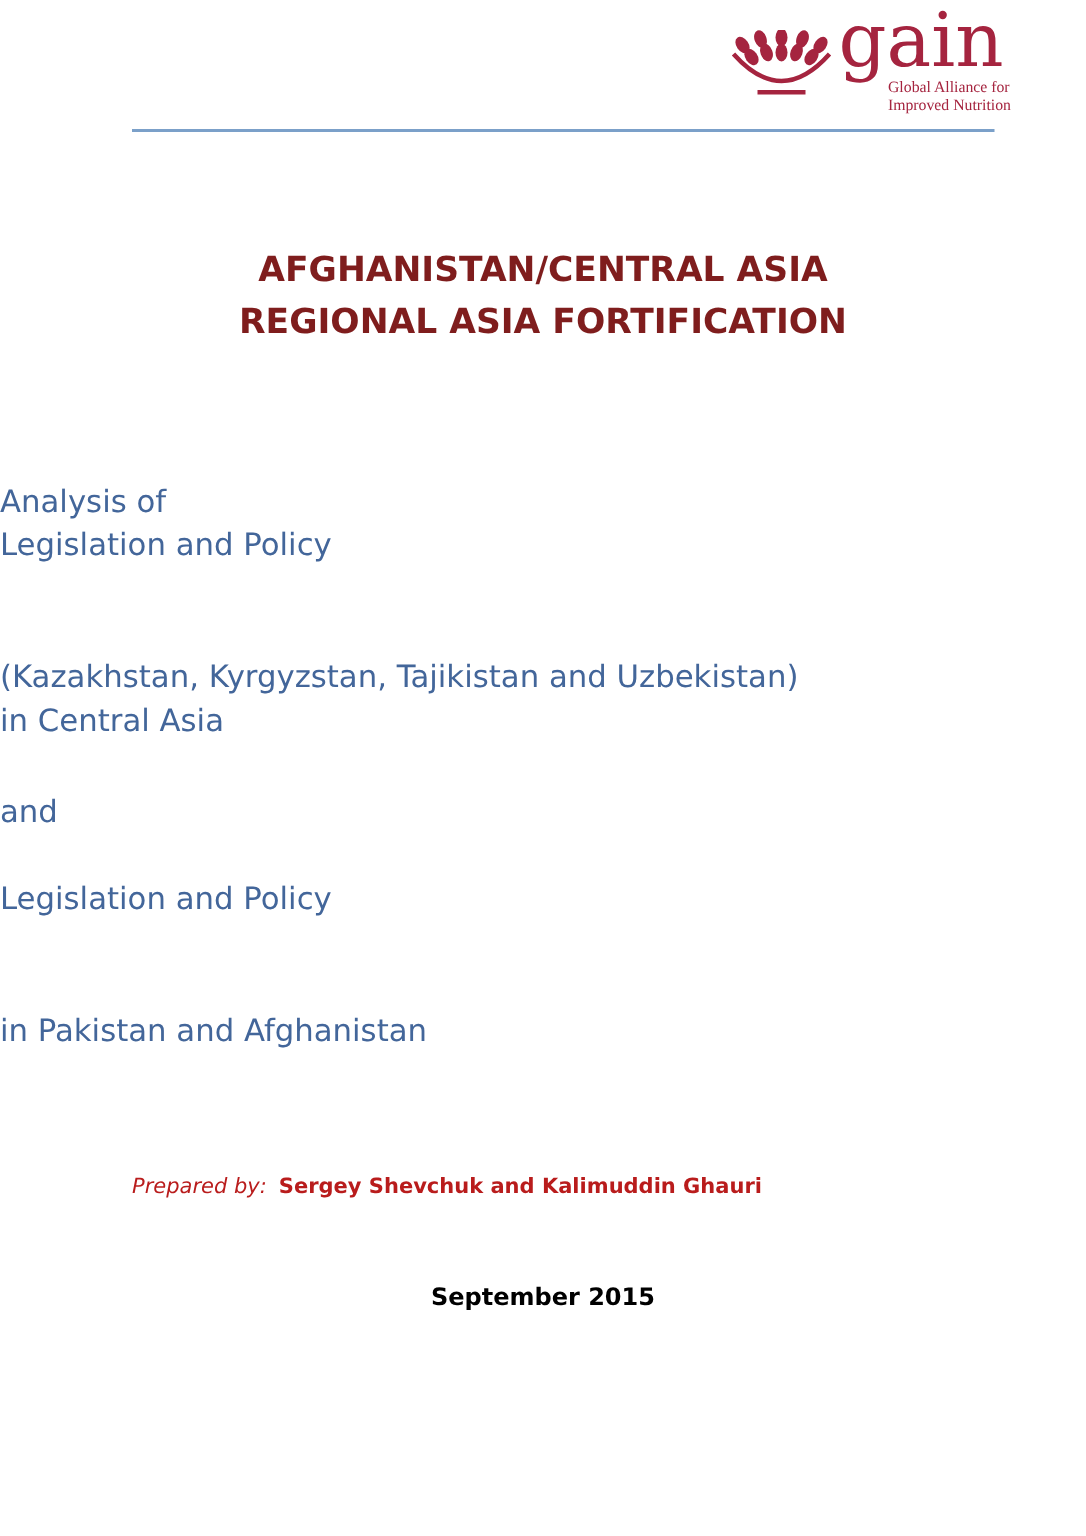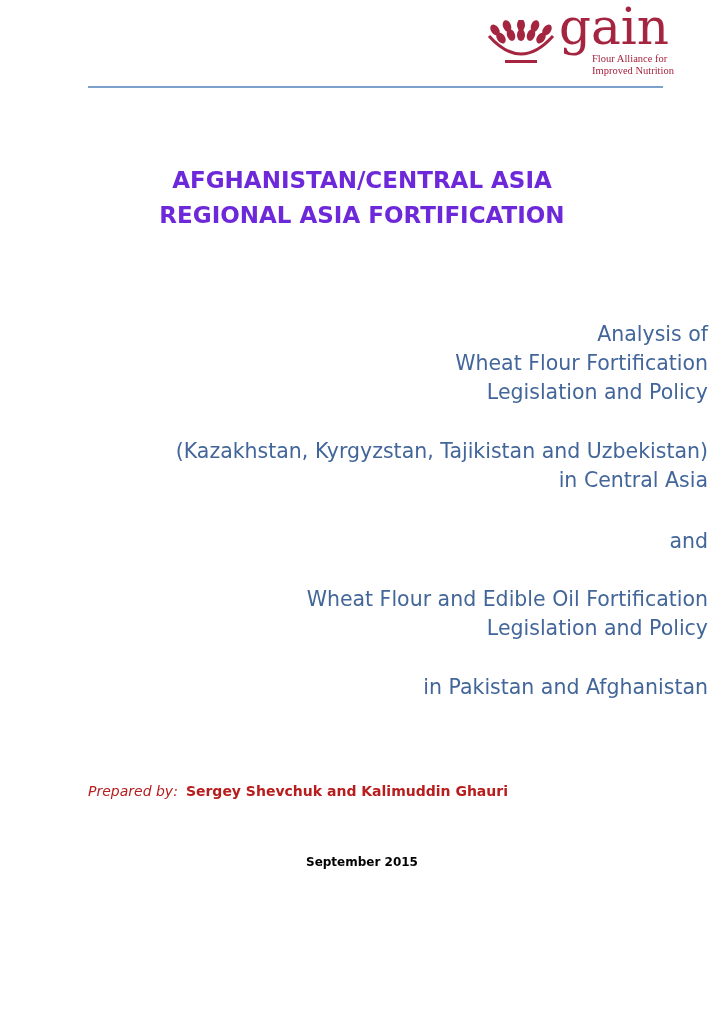--- a/index.html
+++ b/index.html
@@ -55,31 +55,31 @@
       width: 575px;
       height: 2px;
       background: #7ba0c9;
     }
     .title {
       position: absolute;
       left: 0;
       width: 724px;
       top: 163px;
       text-align: center;
-      color: #6d28d9;
+      color: #7f1d1d;
       font-weight: bold;
       font-size: 23px;
       line-height: 35px;
     }
     .title div { white-space: nowrap; }
     .sub {
       position: absolute;
       left: 0;
       width: 708px;
-      text-align: right;
+      text-align: left;
       color: #43669a;
       font-size: 20.5px;
       line-height: 29px;
       white-space: nowrap;
     }
     .prepared {
       position: absolute;
       left: 88px;
       top: 783px;
       font-size: 14px;
@@ -88,21 +88,21 @@
     }
     .prepared .lbl { font-style: italic; }
     .prepared .names { font-weight: bold; margin-left: 8px; }
     .date {
       position: absolute;
       left: 0;
       width: 724px;
       top: 855px;
       text-align: center;
       font-weight: bold;
-      font-size: 12px;
+      font-size: 16px;
       color: #000;
     }
   </style>
 </head>
 <body>
 
 <div class="logo">
   <svg class="logo-mark" viewBox="0 0 68 46">
     <g fill="#a5243f">
       <ellipse cx="8" cy="10" rx="4" ry="6" transform="rotate(-35 8 10)"></ellipse>
@@ -114,49 +114,47 @@
       <ellipse cx="48" cy="6" rx="4" ry="6" transform="rotate(20 48 6)"></ellipse>
       <ellipse cx="44" cy="15" rx="4" ry="6" transform="rotate(20 44 15)"></ellipse>
       <ellipse cx="60" cy="10" rx="4" ry="6" transform="rotate(35 60 10)"></ellipse>
       <ellipse cx="54" cy="18" rx="4" ry="6" transform="rotate(35 54 18)"></ellipse>
     </g>
     <path d="M2 16 Q34 52 66 16" fill="none" stroke="#a5243f" stroke-width="3"></path>
     <rect x="18" y="40" width="32" height="3" fill="#a5243f"></rect>
   </svg>
   <span class="logo-word">gain</span>
   <div class="logo-tag">
-    <div>Flour Alliance for</div>
+    <div>Global Alliance for</div>
     <div>Improved Nutrition</div>
   </div>
 </div>
 
 <div class="rule"></div>
 
 <div class="title">
   <div>AFGHANISTAN/CENTRAL ASIA</div>
   <div>REGIONAL ASIA FORTIFICATION</div>
 </div>
 
 <div class="sub" style="top:320px;">
   <div>Analysis of</div>
-  <div>Wheat Flour Fortification</div>
   <div>Legislation and Policy</div>
 </div>
 
 <div class="sub" style="top:437px;">
   <div>(Kazakhstan, Kyrgyzstan, Tajikistan and Uzbekistan)</div>
   <div>in Central Asia</div>
 </div>
 
 <div class="sub" style="top:527px;">
   <div>and</div>
 </div>
 
 <div class="sub" style="top:585px;">
-  <div>Wheat Flour and Edible Oil Fortification</div>
   <div>Legislation and Policy</div>
 </div>
 
 <div class="sub" style="top:673px;">
   <div>in Pakistan and Afghanistan</div>
 </div>
 
 <div class="prepared">
   <span class="lbl">Prepared by:</span><span class="names">Sergey Shevchuk and Kalimuddin Ghauri</span>
 </div>

